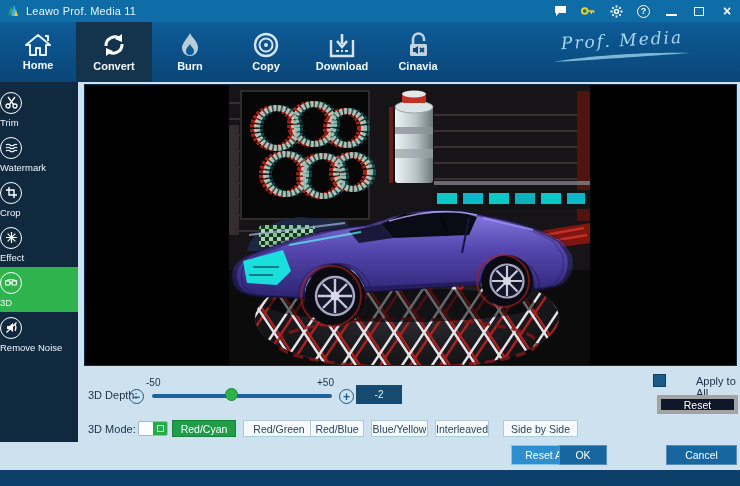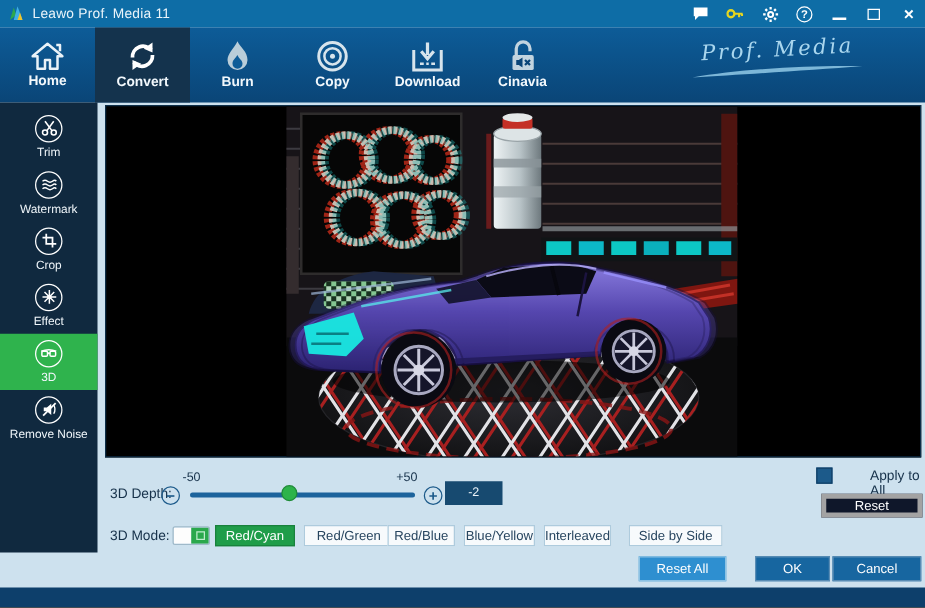--- a/index.html
+++ b/index.html
@@ -42,21 +42,21 @@
     font-family:"DejaVu Serif", serif; font-style:italic; font-size:17px;
     color:#a9d6ee; letter-spacing:2px; transform:rotate(-3deg); display:block;
   }
   .brand svg{ display:block; margin:1px auto 0; }
   
   .sidebar{
     position:absolute; left:0; top:82px; width:78px; height:360px;
     background:#10293f; padding-top:5px;
   }
   .side-item{
-    height:45px; display:flex; flex-direction:column; align-items:center;
+    height:45px; display:flex; flex-direction:column; 
     justify-content:center; gap:3px; cursor:pointer;
   }
   .side-item.active{ background:#2fb34d; }
   .si-circle{
     width:22px; height:22px; border:1.5px solid #fff; border-radius:50%;
     display:flex; align-items:center; justify-content:center;
   }
   .si-label{ color:#f0f6fa; font-size:9.5px; white-space:nowrap; }
   
   .main{ position:absolute; left:78px; top:82px; width:662px; height:404px; }
@@ -106,21 +106,21 @@
     position:absolute; left:575px; top:292px; width:13px; height:13px;
     background:#1c5a8a; border:1px solid #0f3f66; cursor:pointer;
   }
   .cb-label{ position:absolute; left:594px; top:293px; font-size:11px; color:#16314a;margin-left:24px; }
   .btn{
     position:absolute; color:#fff; font-size:10.5px; display:flex;
     align-items:center; justify-content:center; cursor:pointer;
   }
   .btn-reset{ left:579px; top:313px; width:81px; height:19px; background:#0f172a; border:4px solid #a3a3a3; }
   .btn-reset-all{ left:433px; top:363px; width:70px; height:20px; background:#2e8fd0; border:1px solid #8cc2e4; }
-  .btn-ok{ left:526px; top:363px; width:60px; height:20px; background:#1766a0; border:1px solid #598cb4; }
+  .btn-ok{ left:481px; top:363px; width:48px; height:20px; background:#1766a0; border:1px solid #598cb4; }
   .btn-cancel{ left:588px; top:363px; width:71px; height:20px; background:#1766a0; border:1px solid #598cb4; }
   
   .footer{ position:absolute; left:0; bottom:0; width:740px; height:16px; background:#0d3f6b; }
 </style>
 </head>
 <body>
 
 <div class="window">
 
   <div class="titlebar">

